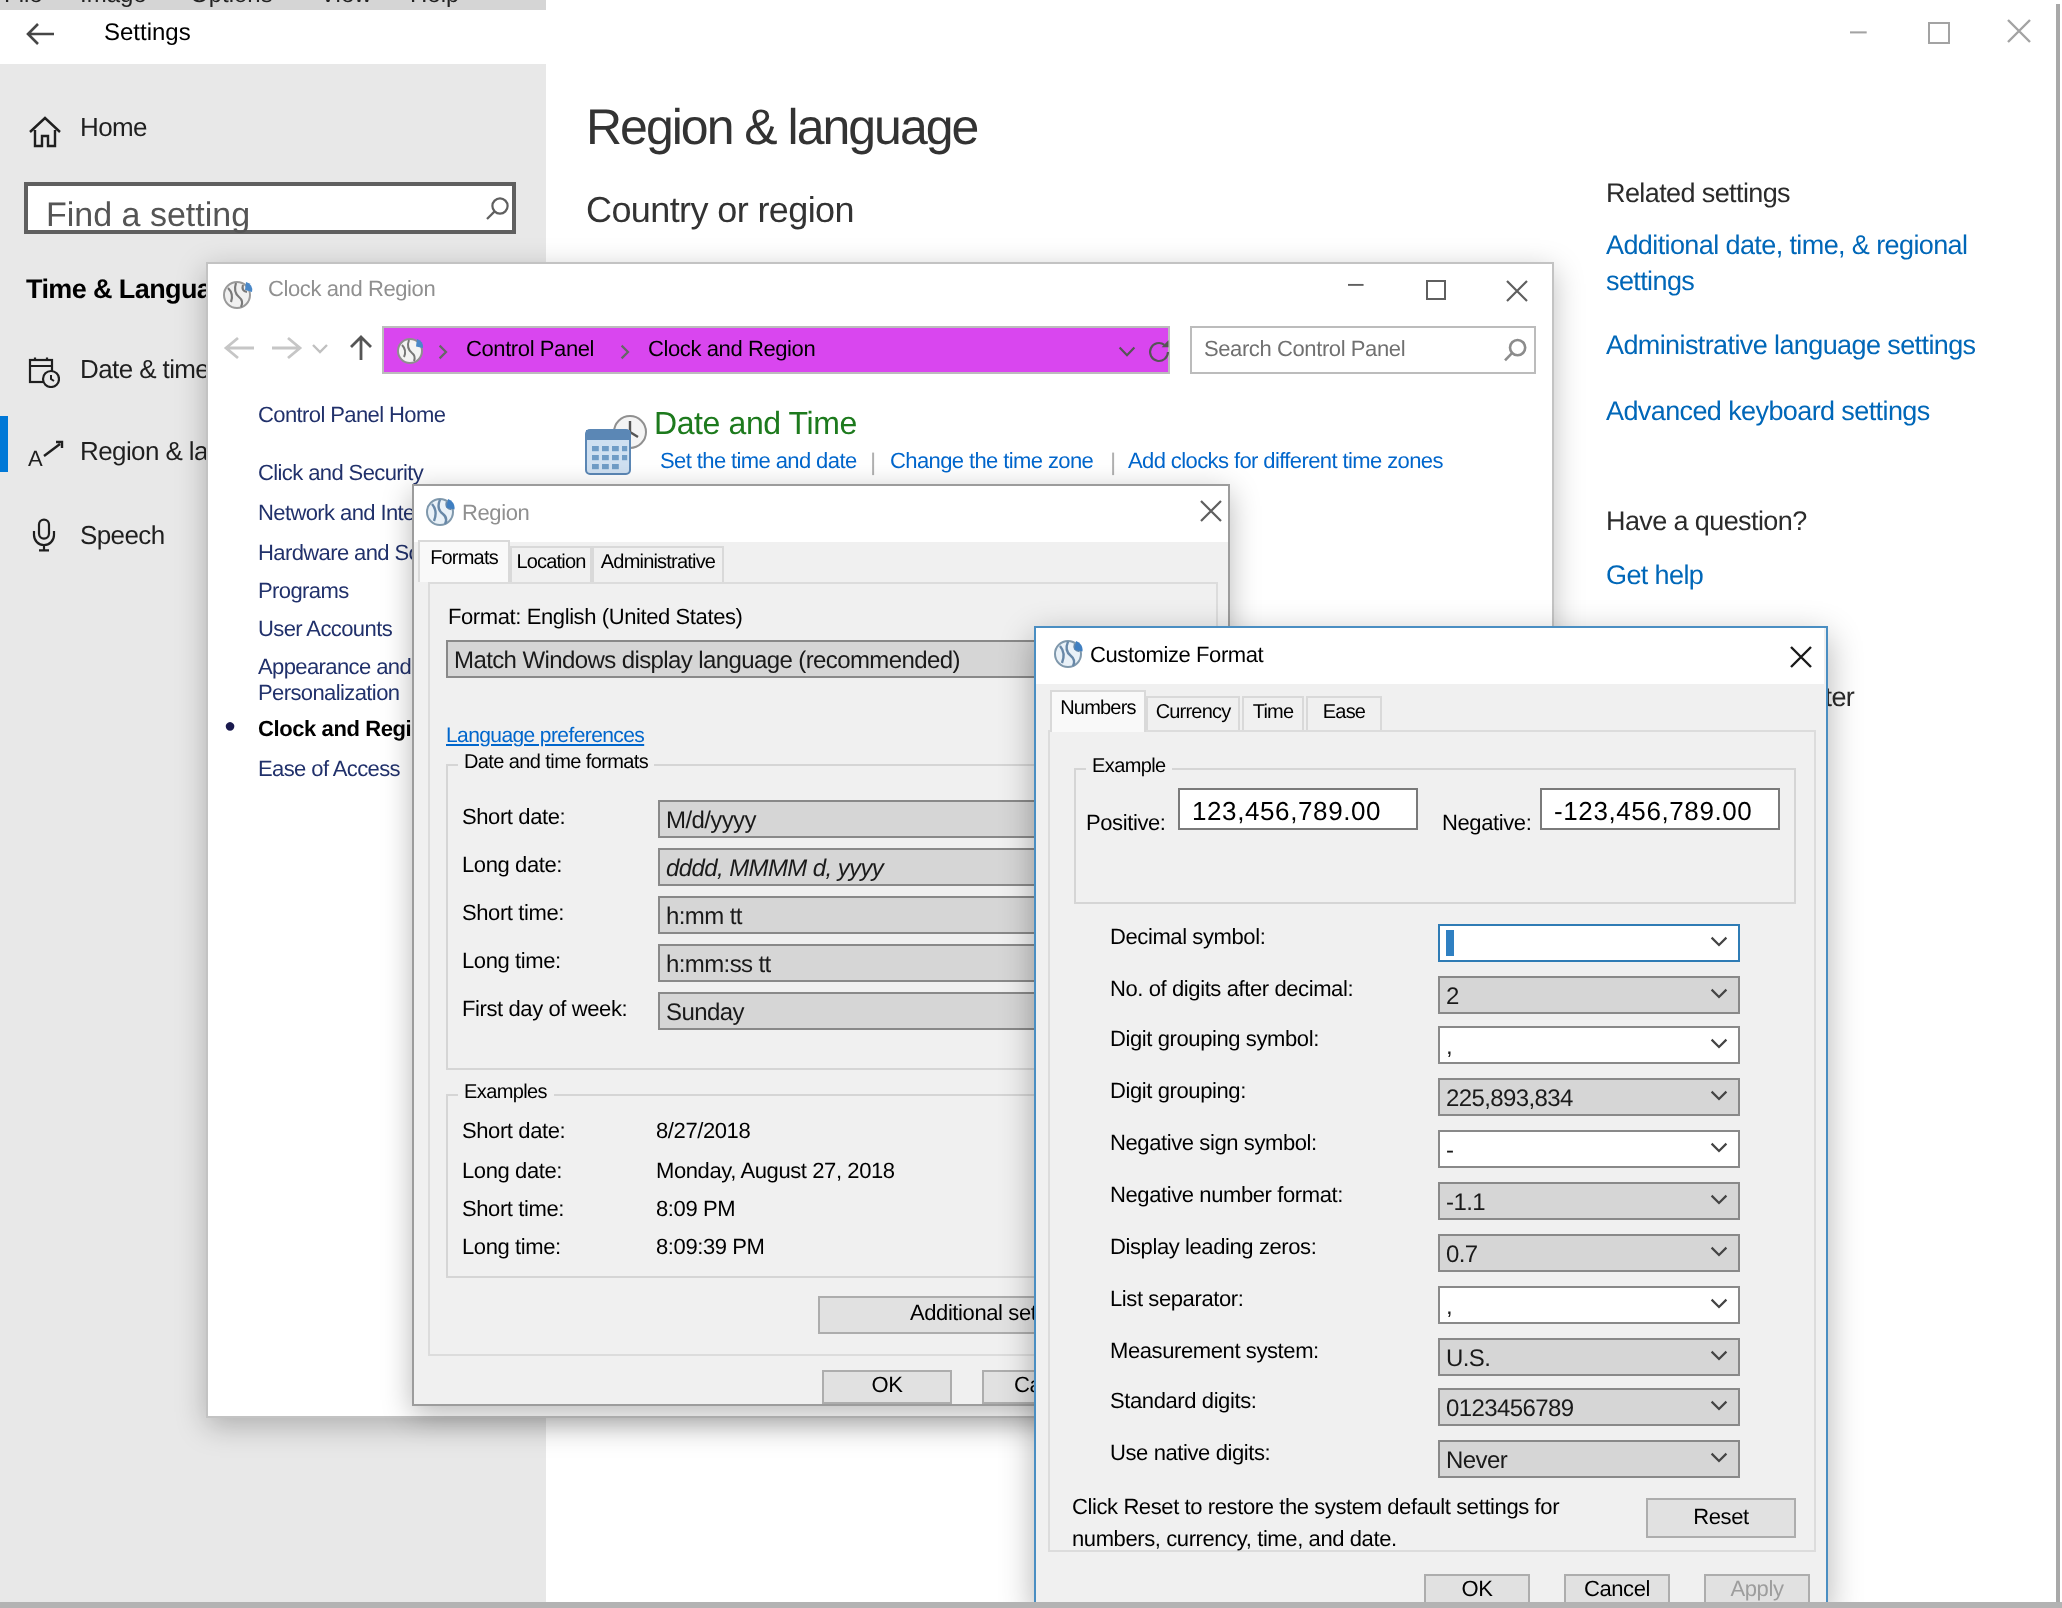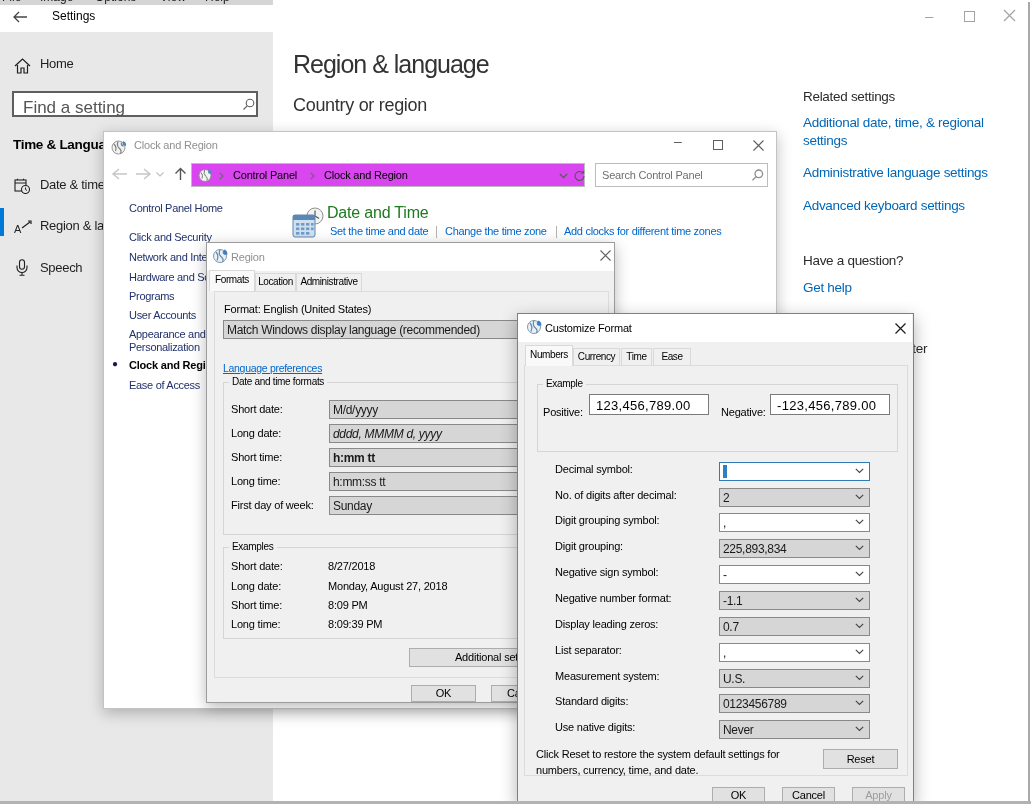--- a/index.html
+++ b/index.html
@@ -240,21 +240,21 @@
   <span class="grouplbl" style="left:22px; top:133px;">Date and time formats</span>
   <span class="lbl12" style="left:24px; top:160px;">Short date:</span>
   <div class="gray-combo" style="left:122px; top:157px; width:268px; height:19px;">
       <span class="combo-text">M/d/yyyy</span>
     </div>
   <span class="lbl12" style="left:24px; top:184px;">Long date:</span>
   <div class="gray-combo" style="left:122px; top:181px; width:268px; height:19px;font-style:italic;">
       <span class="combo-text">dddd, MMMM d, yyyy</span>
     </div>
   <span class="lbl12" style="left:24px; top:208px;">Short time:</span>
-  <div class="gray-combo" style="left:122px; top:205px; width:268px; height:19px;font-weight:bold;">
+  <div class="gray-combo" style="left:122px; top:205px; width:268px; height:19px;">
       <span class="combo-text">h:mm tt</span>
     </div>
   <span class="lbl12" style="left:24px; top:232px;">Long time:</span>
   <div class="gray-combo" style="left:122px; top:229px; width:268px; height:19px;">
       <span class="combo-text">h:mm:ss tt</span>
     </div>
   <span class="lbl12" style="left:24px; top:256px;">First day of week:</span>
   <div class="gray-combo" style="left:122px; top:253px; width:268px; height:19px;">
       <span class="combo-text">Sunday</span>
     </div>

